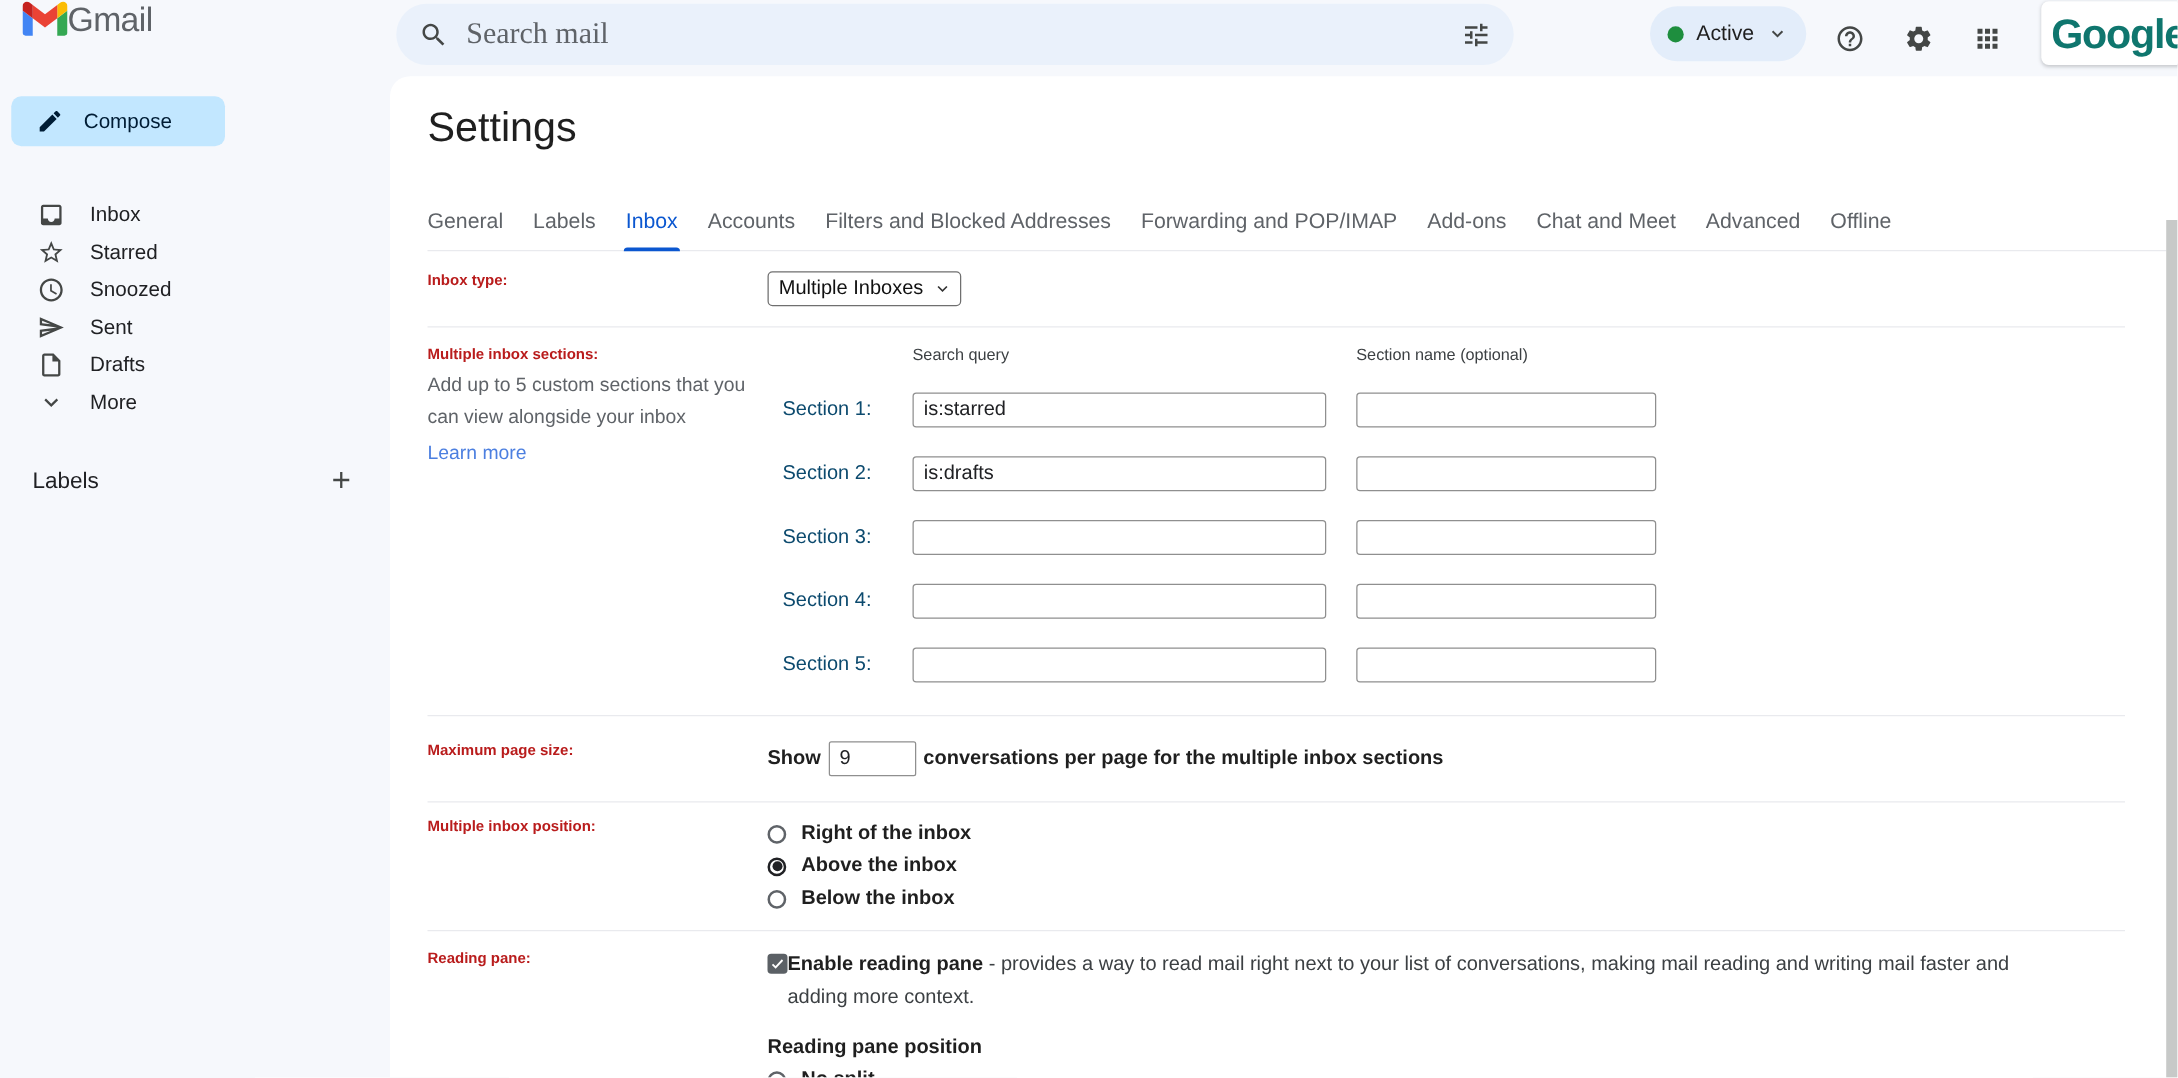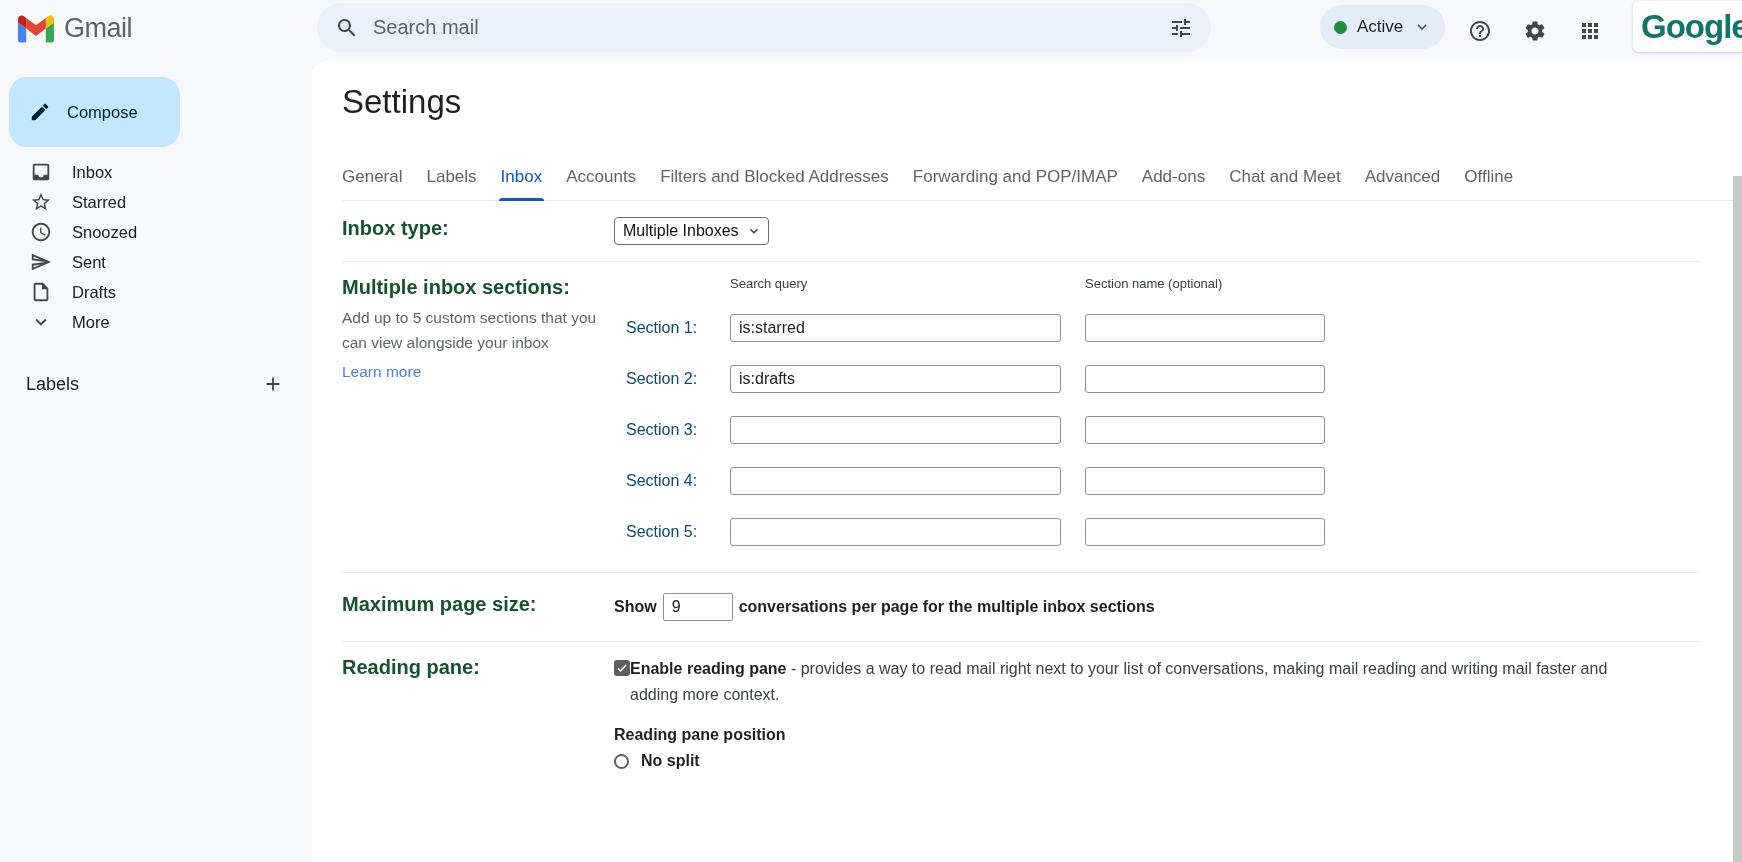--- a/index.html
+++ b/index.html
@@ -4,31 +4,31 @@
 <style>
   * { margin:0; padding:0; box-sizing:border-box; }
   html,body { width:1742px; height:862px; }
   body {
     position:relative; overflow:hidden;
     background:#f6f8fc;
     font-family:"Liberation Sans", sans-serif;
     color:#1f1f1f;
   }
   
-  .logo { position:absolute; left:18px; top:13px; display:flex; align-items:center; gap:10px; }
+  .logo { position:absolute; left:18px; top:1px; display:flex; align-items:flex-start; }
   .logo svg { width:36px; height:28px; }
   .logo-text { font-size:27px; color:#5f6368; letter-spacing:-0.5px; }
   .searchbar {
     position:absolute; left:317px; top:3px; width:894px; height:49px;
     background:#eaf1fb; border-radius:25px;
     display:flex; align-items:center; padding:0 18px; gap:14px;
   }
   .searchbar input {
     flex:1; border:none; outline:none; background:transparent;
-    font-size:20px; color:#701a75; font-family:Liberation Sans, sans-serif;
+    font-size:24px; color:#701a75; font-family:Liberation Serif, serif;
   }
   .searchbar input::placeholder { color:#5f6368; }
   .hicon { width:24px; height:24px; fill:#444746; flex:0 0 auto; cursor:pointer; }
   .status-chip {
     position:absolute; left:1320px; top:5px; height:44px; border-radius:22px;
     background:#e3edfa; display:flex; align-items:center; gap:10px; padding:0 14px; cursor:pointer;
   }
   .green-dot { width:13px; height:13px; border-radius:50%; background:#1e8e3e; }
   .status-chip .label { font-size:17px; color:#1f1f1f; }
   .chev { width:18px; height:18px; fill:#444746; }
@@ -36,22 +36,22 @@
   .topbtn.help { left:1462px; } .topbtn.gear { left:1517px; } .topbtn.apps { left:1572px; }
   .google-box {
     position:absolute; left:1633px; top:1px; width:130px; height:51px; background:#ffffff;
     border-radius:6px 0 0 6px; box-shadow:0 1px 3px rgba(60,64,67,.25);
     display:flex; align-items:center; padding-left:8px; overflow:hidden;
   }
   .google-box span { font-size:33px; color:#0f766e; font-weight:700; letter-spacing:-1px; white-space:nowrap; }
   
   .sidebar { position:absolute; left:0; top:61px; width:312px; bottom:0; }
   .compose {
-    position:absolute; left:9px; top:16px; width:171px; height:70px;
-    background:#c2e7ff; border-radius:18px; cursor:pointer;
+    position:absolute; left:9px; top:16px; width:171px; height:40px;
+    background:#c2e7ff; border-radius:8px; cursor:pointer;
     display:flex; align-items:center; gap:16px; padding-left:20px;
   }
   .compose svg { width:22px; height:22px; fill:#001d35; }
   .compose .label { font-size:16.5px; font-weight:500; color:#001d35; }
   .nav { position:absolute; left:0; top:96px; width:100%; }
   .nav-item { height:30px; display:flex; align-items:center; gap:20px; padding-left:30px; cursor:pointer; }
   .nav-item svg { width:22px; height:22px; fill:#444746; }
   .nav-item .label { font-size:16.5px; color:#202124; }
   .labels-row { position:absolute; left:0; top:305px; width:100%; height:36px;
     display:flex; align-items:center; justify-content:space-between; padding:0 28px 0 26px; }
@@ -62,21 +62,21 @@
     background:#fff; border-top-left-radius:16px; overflow:hidden; }
   .card-inner { padding-left:30px; }
   .page-title { padding-top:22px; font-size:33px; font-weight:400; color:#1f1f1f; }
   .tabs { display:flex; gap:24px; margin-top:16px; border-bottom:1px solid #e9eaee; padding-bottom:13px; margin-right:0; }
   .tab { font-size:17px; color:#5f6368; cursor:pointer; position:relative; white-space:nowrap;margin-top:30px; }
   .tab.active { color:#0b57d0; font-weight:500; }
   .tab.active::after { content:""; position:absolute; left:-2px; right:-2px; bottom:-14px; height:3px; background:#0b57d0; border-radius:3px 3px 0 0; }
   .rows { margin-right:42px; }
   .srow { display:grid; grid-template-columns:272px 1fr; border-bottom:1px solid #e9eaee; }
   .srow.last { border-bottom:none; }
-  .row-label { font-weight:700; font-size:20px; color:#14532d; }
+  .row-label { font-weight:700; font-size:12px; color:#b91c1c; }
   
   .row-inboxtype { padding:16px 0; }
   .select {
     width:155px; height:28px; border:1px solid #6f6f6f; border-radius:4px; background:#fff;
     display:flex; align-items:center; justify-content:space-between; padding:0 6px 0 8px;
     font-size:16px; color:#111; cursor:pointer;
   }
   .select svg { width:16px; height:16px; fill:#333; }
   
   .row-sections { padding:14px 0 26px; }
@@ -293,20 +293,37 @@
 
       <div class="srow row-pagesize">
         <div class="row-label">Maximum page size:</div>
         <div class="pagesize-line">
           <span>Show</span>
           <input value="9" style="">
           <span>conversations per page for the multiple inbox sections</span>
         </div>
       </div>
 
+      <div class="srow row-position">
+        <div class="row-label">Multiple inbox position:</div>
+        <div>
+          <div class="radio-opt">
+            <span class="radio"></span>
+            <span class="label">Right of the inbox</span>
+          </div>
+          <div class="radio-opt">
+            <span class="radio checked"></span>
+            <span class="label">Above the inbox</span>
+          </div>
+          <div class="radio-opt">
+            <span class="radio"></span>
+            <span class="label">Below the inbox</span>
+          </div>
+        </div>
+      </div>
 
       <div class="srow row-reading last">
         <div class="row-label">Reading pane:</div>
         <div>
           <div class="check-row">
             <span class="checkbox">
               <svg viewBox="0 0 24 24">
                   <polyline points="4,13 9,18 20,6"></polyline>
                 </svg>
             </span>

